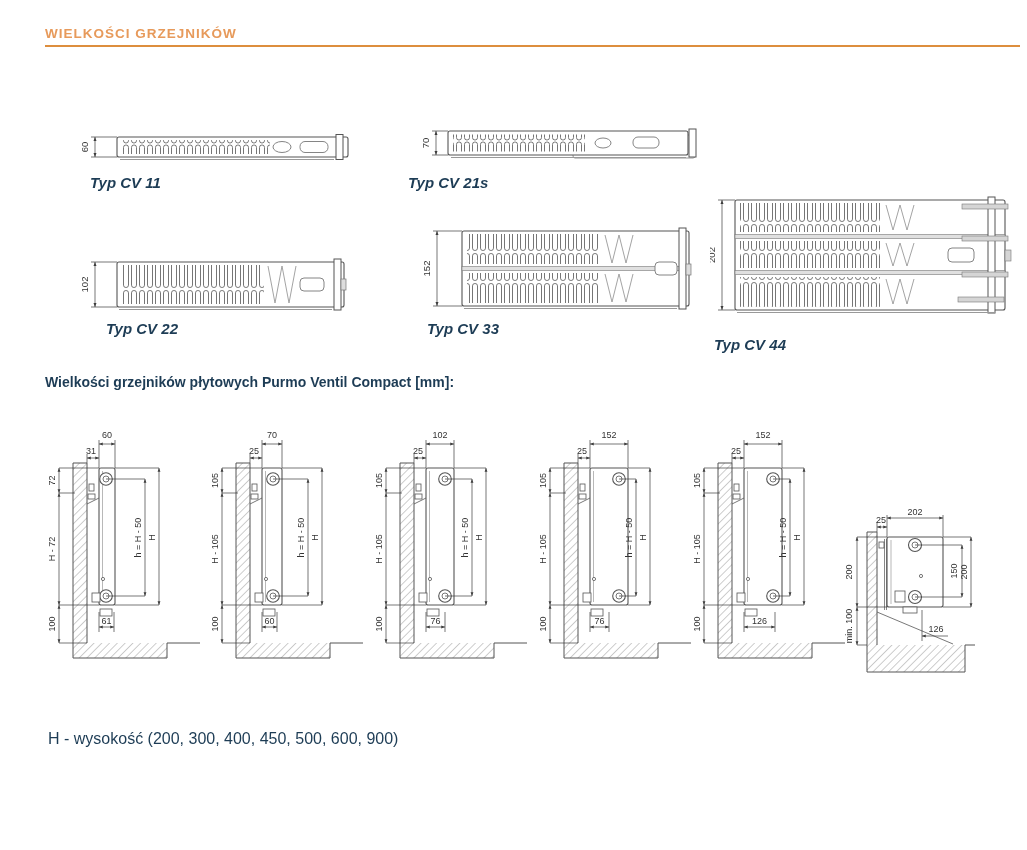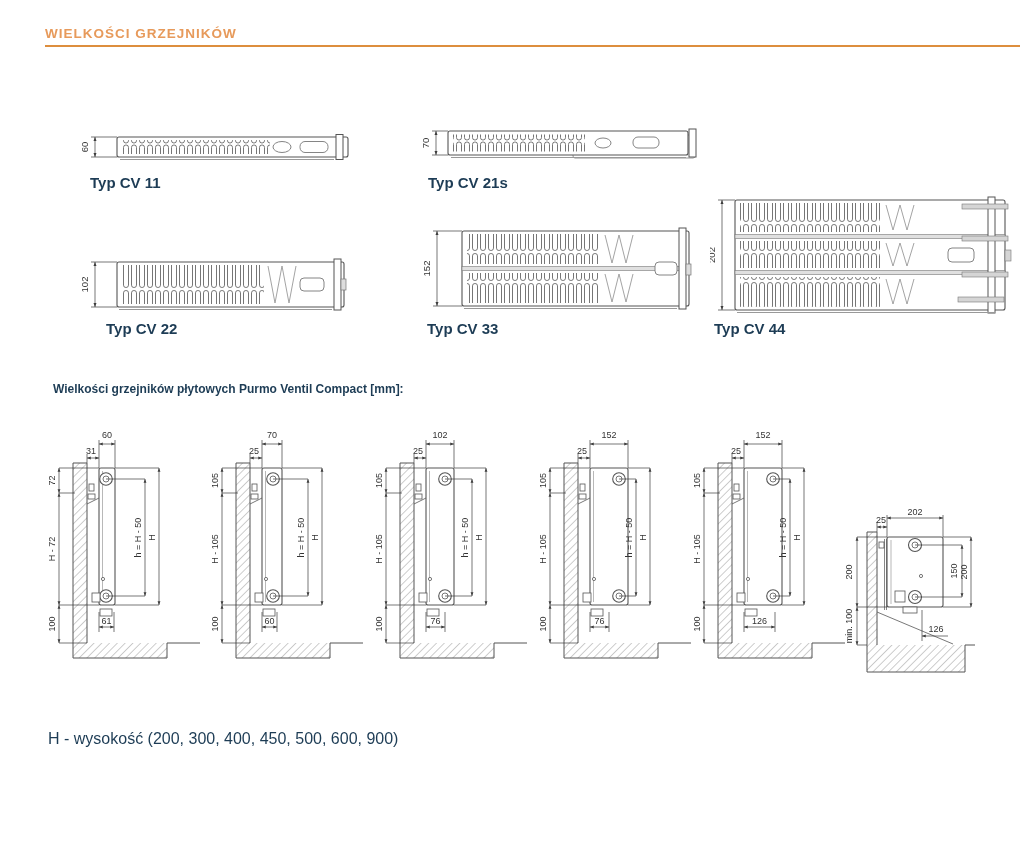--- a/index.html
+++ b/index.html
@@ -1,22 +1,22 @@
 <!DOCTYPE html>
 <html><head>
 <meta charset="utf-8">
 <style>
   html,body{margin:0;padding:0;background:#fff;}
   body{font-family:"Liberation Sans",sans-serif;}
   .page{position:relative;width:1027px;height:769px;background:#fff;overflow:hidden;}
   .title{position:absolute;left:45px;top:26px;margin:0;font-size:13.5px;font-weight:600;
          letter-spacing:1px;color:#E79A5B;}
   .rule{position:absolute;left:45px;top:45px;width:975px;height:2px;background:#DD8E3E;}
-  .subtitle{position:absolute;left:45px;top:374px;margin:8px;font-size:12px;font-weight:700;color:#1D3C55;}
-  .tv-label{position:absolute;font-size:15px;font-weight:700;color:#1D3C55;}
+  .subtitle{position:absolute;left:45px;top:374px;margin:0;font-size:14px;font-weight:700;color:#1D3C55;}
+  .tv-label{position:absolute;font-size:15px;font-weight:700;color:#1D3C55;font-style:italic;}
   .tv{position:absolute;}
   .sv-host{position:absolute;top:427px;width:162px;height:248px;}
   .detail-host{position:absolute;left:845px;top:458px;width:174px;height:215px;}
   .legend{position:absolute;left:48px;top:729px;font-size:16px;line-height:19.6px;color:#1D3C55;}
   .legend div{white-space:nowrap;}
   svg text{font-family:"Liberation Sans",sans-serif;fill:#333;}
 </style>
 </head>
 <body>
 
@@ -73,21 +73,21 @@
       <rect x="30" y="10.5" width="132" height="17" fill="url(#p_t2)"></rect>
       <g stroke="#777" fill="#fff" stroke-width="0.9">
         <ellipse cx="180" cy="19" rx="8" ry="5"></ellipse>
           <rect x="210" y="13" width="26" height="11" rx="5"></rect>
       </g>
       <rect x="266" y="5" width="7" height="28" fill="#fff" stroke="#555" stroke-width="1"></rect>
       <line x1="28" y1="33.5" x2="263" y2="33.5" stroke="#999" stroke-width="1"></line>
       <text x="5.5" y="19" font-size="9.5" text-anchor="middle" transform="rotate(-90 5.5 19)">70</text>
     </svg>
   </div>
-  <div class="tv-label" style="left:428px;top:174px">Typ CV 21s</div>
+  <div class="tv-label" style="left:408px;top:174px">Typ CV 21s</div>
 
   <div class="tv" style="left:82px;top:250px">
     <svg width="270" height="62" viewBox="0 0 270 62">
       <defs>
         <marker id="a_t3" viewBox="0 0 10 10" refX="9" refY="5" markerWidth="6.5" markerHeight="6.5" orient="auto-start-reverse">
             <path d="M0,1.6 L9,5 L0,8.4 Z" fill="#3c3c3c"></path>
           </marker>
         <pattern id="p_t3" patternUnits="userSpaceOnUse" width="8" height="39">
             <rect x="1.5" y="1.5" width="5" height="36" rx="2.4" fill="#fff" stroke="#666" stroke-width="0.9"></rect>
           </pattern>
@@ -166,21 +166,21 @@
         <rect x="252" y="10" width="46" height="5"></rect>
           <rect x="252" y="42" width="46" height="5"></rect>
         <rect x="252" y="78" width="46" height="5"></rect>
           <rect x="248" y="103" width="46" height="5"></rect>
         <rect x="295" y="56" width="6" height="11"></rect>
       </g>
       <line x1="27" y1="118.5" x2="285" y2="118.5" stroke="#999" stroke-width="1"></line>
       <text x="5" y="61" font-size="9.5" text-anchor="middle" transform="rotate(-90 5 61)">202</text>
     </svg>
   </div>
-  <div class="tv-label" style="left:714px;top:320px">Typ CV 44</div>
+  <div class="tv-label" style="left:714px;top:336px">Typ CV 44</div>
 
   <h2 class="subtitle">Wielkości grzejników płytowych Purmo Ventil Compact [mm]:</h2>
 
   <div class="sv-host" style="left:45px">
     <svg width="162" height="248" viewBox="0 0 162 248">
       <defs>
         <marker id="ar0" viewBox="0 0 10 10" refX="9" refY="5" markerWidth="6" markerHeight="6" orient="auto-start-reverse">
             <path d="M0,1.6 L9,5 L0,8.4 Z" fill="#3c3c3c"></path>
           </marker>
         <pattern id="ht0" patternUnits="userSpaceOnUse" width="5.5" height="5.5" patternTransform="rotate(45)">

